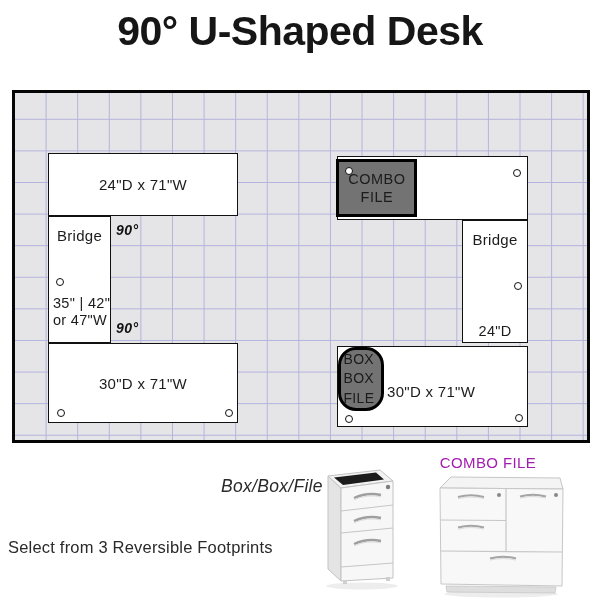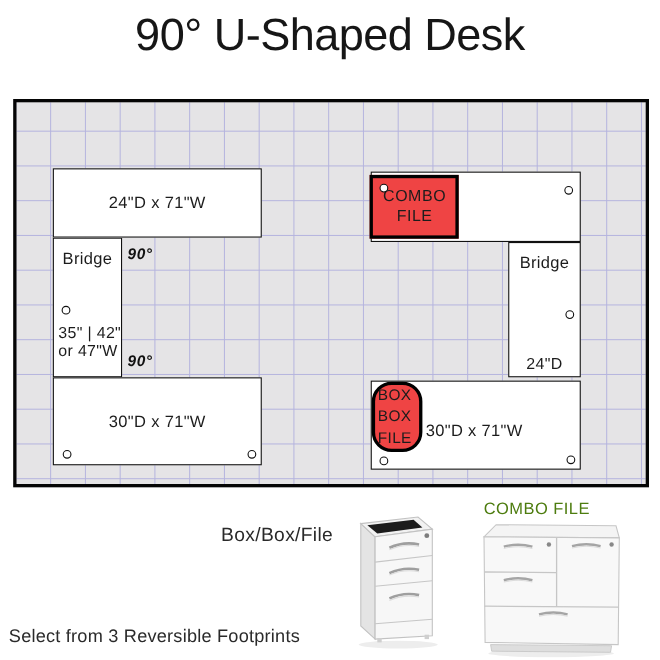--- a/index.html
+++ b/index.html
@@ -2,21 +2,21 @@
 <html><head>
 <meta charset="utf-8">
 <style>
   html,body{margin:0;padding:0;}
   body{
     width:600px;height:600px;position:relative;background:#ffffff;
     font-family:"Liberation Sans","DejaVu Sans",sans-serif;color:#1d1d1d;overflow:hidden;
   }
   .title{
     position:absolute;left:0;top:8px;width:600px;text-align:center;
-    font-size:41px;font-weight:400;letter-spacing:-0.5px;color:#161616;margin:0;
+    font-size:41px;font-weight:700;letter-spacing:-0.5px;color:#161616;margin:0;
   }
   
   .diagram{
     position:absolute;left:12px;top:90px;width:572px;height:347px;
     border:3px solid #050505;box-sizing:content-box;
     background-color:#e5e4e6;
     background-image:
       linear-gradient(to right,#b4b3de 1px,transparent 1px),
       linear-gradient(to bottom,#b4b3de 1px,transparent 1px);
     background-size:31.6px 31.6px;
@@ -36,30 +36,30 @@
   .bridge-dims{position:absolute;left:4px;bottom:13px;font-size:14.5px;line-height:1.18;white-space:nowrap;}
   .bridge-r .bridge-dims{left:0;right:0;bottom:2px;text-align:center;}
   .grommet{
     position:absolute;width:6px;height:6px;border:1.5px solid #111;border-radius:50%;
     background:#fff;box-sizing:content-box;
   }
   .angle{position:absolute;font-size:14px;font-weight:700;color:#111;letter-spacing:0.5px;font-style:italic;}
   .angle-top{left:101px;top:129px;}
   .angle-bottom{left:101px;top:227px;}
   .thickbox{
-    position:absolute;background:#ef4444;border:3px solid #000;box-sizing:border-box;
+    position:absolute;background:#737373;border:3px solid #000;box-sizing:border-box;
     display:flex;flex-direction:column;justify-content:center;
   }
   .combo-box{left:-1.6px;top:2px;width:81px;height:58px;text-align:center;font-size:14.5px;line-height:1.25;letter-spacing:0.5px;}
   .bbf-box{left:-0.5px;top:0px;width:46px;height:64px;padding-left:3px;font-size:14px;line-height:1.38;letter-spacing:0.3px;border-radius:18px;}
   .br-dim-label{position:absolute;left:49px;top:36px;font-size:15px;letter-spacing:0.3px;}
   
-  .combo-file-label{position:absolute;left:438px;top:454px;width:100px;text-align:center;font-size:15px;letter-spacing:0.4px;color:#4d7c0f;}
-  .bbf-label{position:absolute;left:201px;top:476px;font-size:17.5px;letter-spacing:0.3px;color:#2a2a2a;}
-  .note{position:absolute;left:8px;top:570px;font-size:16.5px;letter-spacing:0.2px;color:#2a2a2a;}
+  .combo-file-label{position:absolute;left:438px;top:454px;width:100px;text-align:center;font-size:15px;letter-spacing:0.4px;color:#a21caf;}
+  .bbf-label{position:absolute;left:221px;top:476px;font-size:17.5px;letter-spacing:0.3px;color:#2a2a2a;font-style:italic;}
+  .note{position:absolute;left:8px;top:538px;font-size:16.5px;letter-spacing:0.2px;color:#2a2a2a;}
   .cab{position:absolute;}
   .cab-pedestal{left:314px;top:466px;width:86px;height:126px;}
   .cab-combo{left:434px;top:474px;width:132px;height:124px;}
 </style>
 </head>
 <body>
 
 <h1 class="title">90° U-Shaped Desk</h1>
 
 <div class="diagram">

